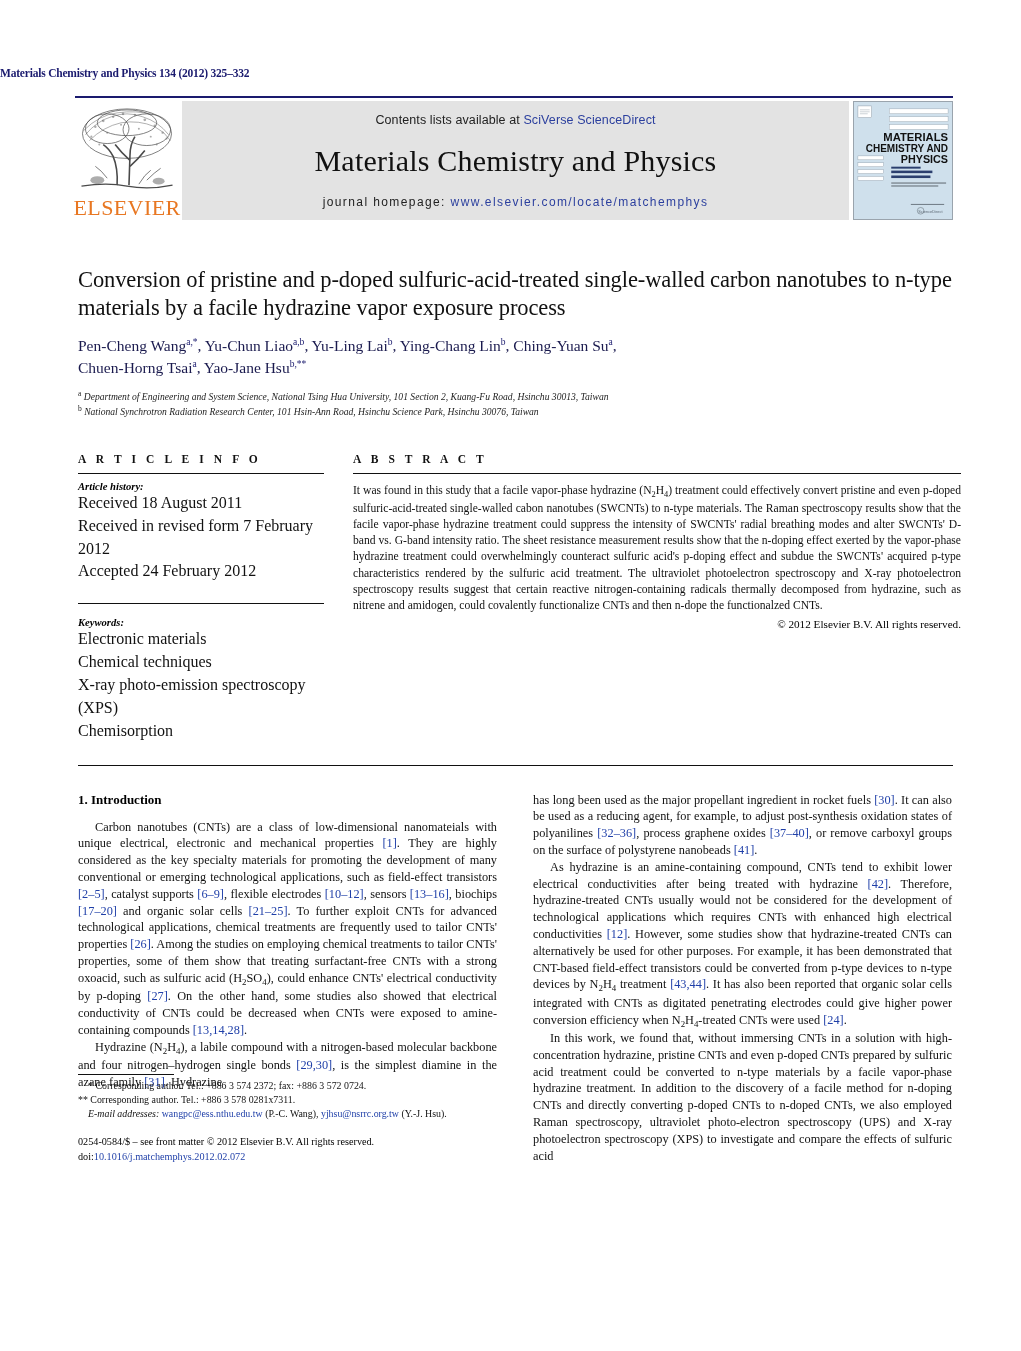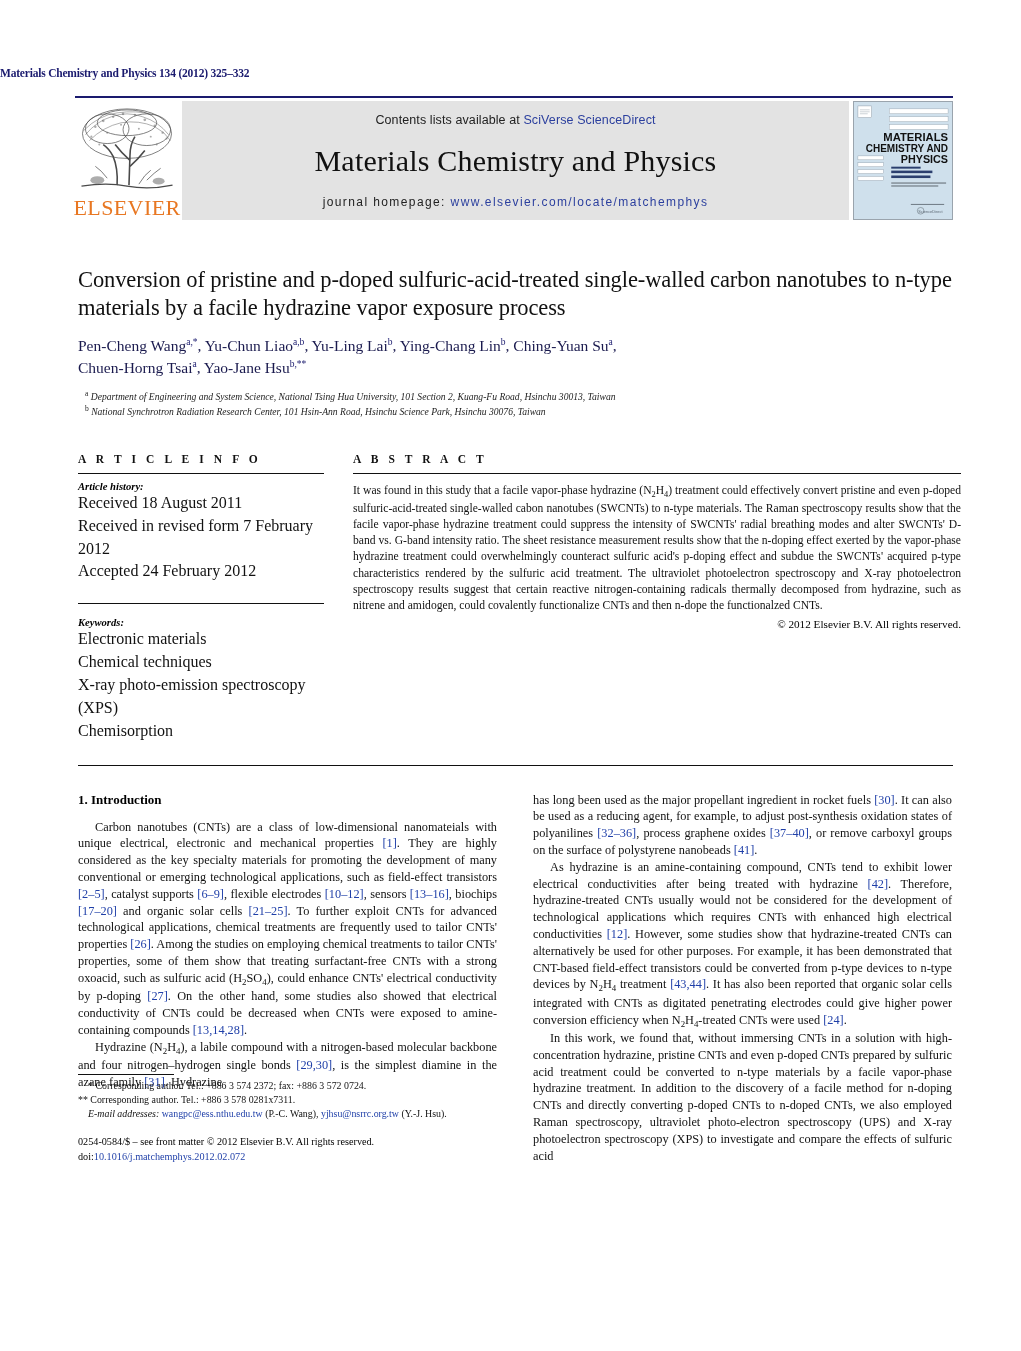--- a/index.html
+++ b/index.html
@@ -123,21 +123,20 @@
     color: #1a1a4e;
   }
   .authors sup { font-size: 9.5px; color:#1a1a6e; }
   .affils {
     margin-top: 9px;
     font-family: "Liberation Serif", serif;
     font-style: italic;
     font-size: 9.6px;
     line-height: 1.45;
     color: #222;
-    margin-left: 7px;
   }
   .affils sup { font-style: normal; font-size: 7.5px; }
 
   
   .info-abstract {
     margin: 34px 60px 0 78px;
     display: flex;
     gap: 0;
   }
   .col-info { width: 264px; flex: 0 0 264px; padding-right: 18px; }

